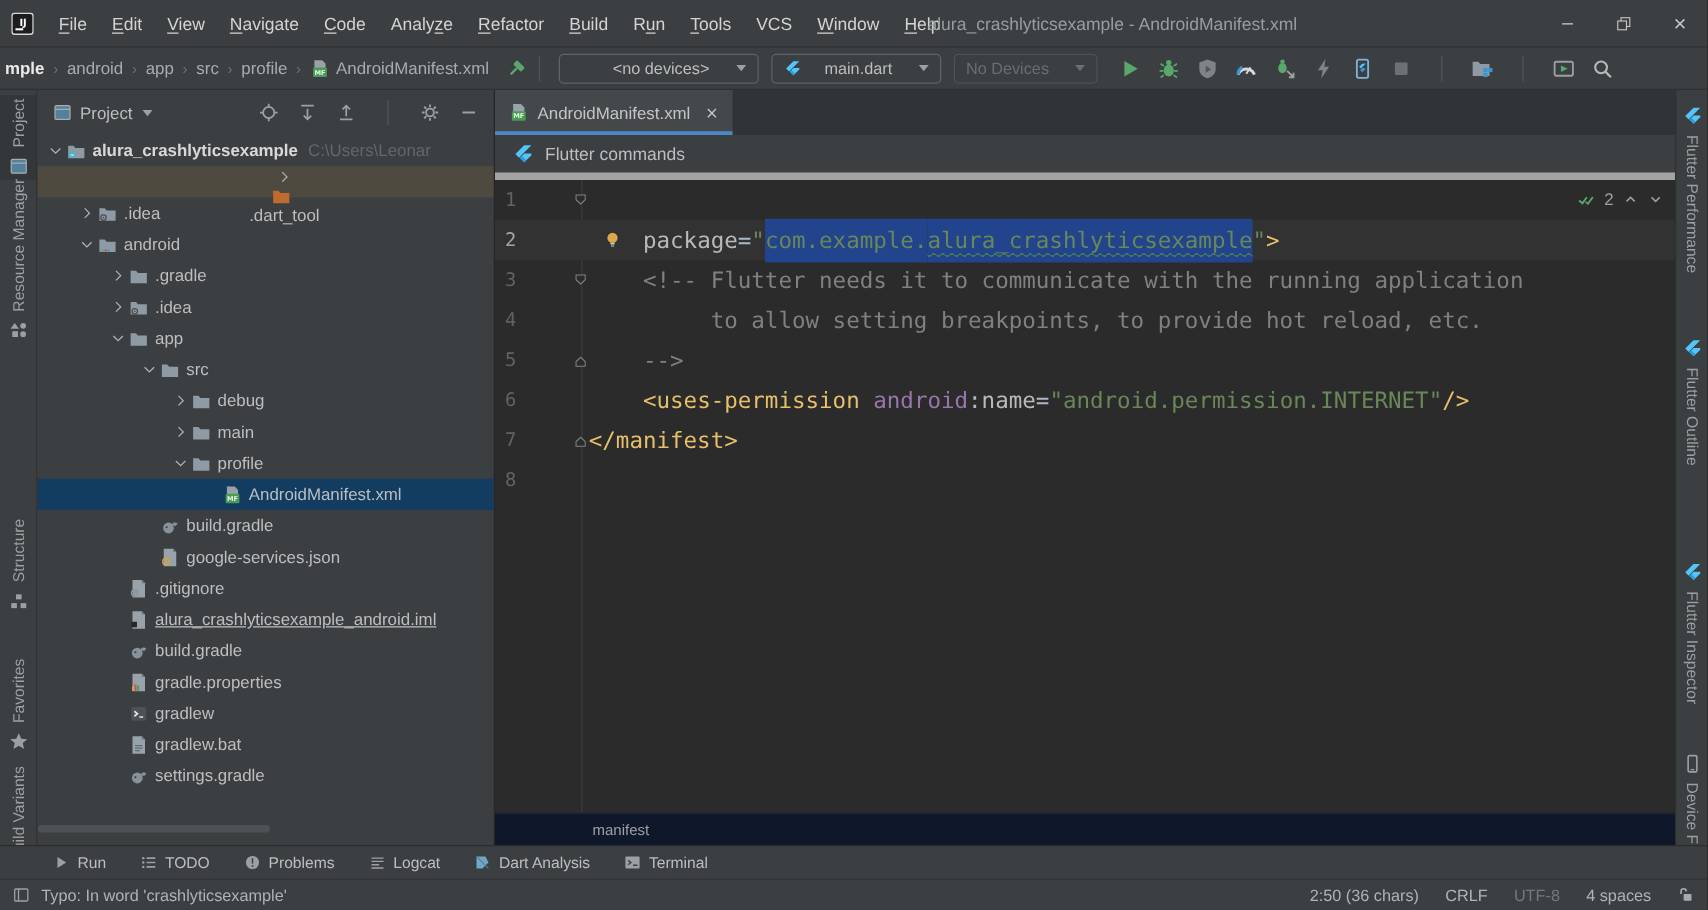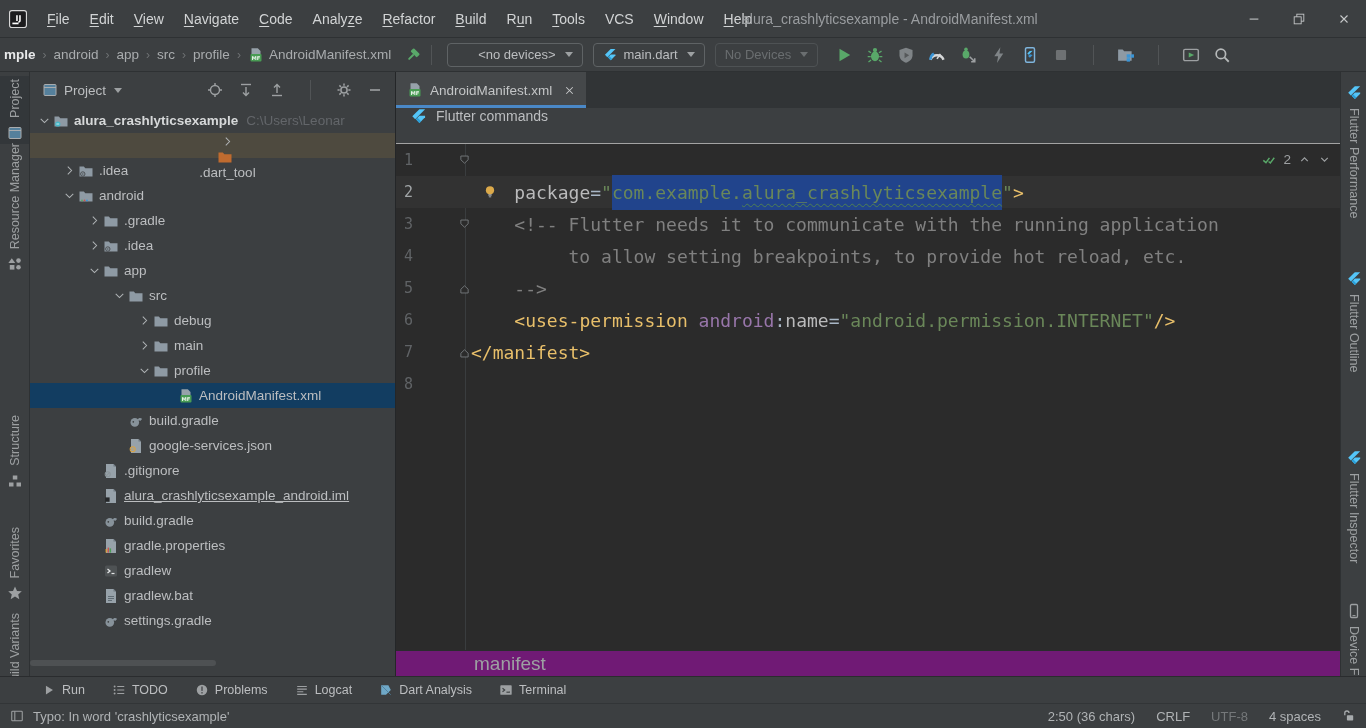--- a/index.html
+++ b/index.html
@@ -30,21 +30,21 @@
 
   
   .toolbar{height:34px;display:flex;align-items:center;padding:0 6px 0 4px;
     border-bottom:1px solid #2e3133;background:var(--panel)}
   .crumbs{display:flex;align-items:center;white-space:nowrap}
   .crumb{font-size:13.5px;color:#a9acae;display:flex;align-items:center;gap:5px}
   .crumb.bold{color:#e8e9ea;font-weight:bold}
   .crumb-sep{color:#6e7173;margin:0 7px;font-size:12px}
   .hammer{margin-left:14px}
   .combo{height:24px;border:1px solid #5f6365;border-radius:4px;display:flex;align-items:center;
-    gap:7px;padding:0 9px;margin:0 5px;font-size:13px;color:#bcbec0;white-space:nowrap}
+    gap:19px;padding:0 9px;margin:0 5px;font-size:13px;color:#bcbec0;white-space:nowrap}
   .combo .caret{width:0;height:0;border-left:4px solid transparent;border-right:4px solid transparent;
     border-top:5px solid #9da0a2;margin-left:2px}
   .combo.disabled{color:#6a6e70;border-color:#4e5254}
   .combo.disabled .caret{border-top-color:#6a6e70}
   .actions{display:flex;align-items:center;gap:13px;margin-left:12px}
   .action{display:inline-flex}
 
   
   .main{position:absolute;top:72px;left:0;right:0;height:604px;display:flex}
   .stripe{background:var(--panel);position:relative;overflow:hidden;flex:none}
@@ -78,22 +78,22 @@
   .hscroll{position:absolute;bottom:10px;left:0;width:186px;height:6px;border-radius:3px;
     background:#5a5d5f;opacity:.6}
 
   
   .editor{flex:1;min-width:0;display:flex;flex-direction:column;background:var(--editor)}
   .tabbar{height:36px;flex:none;background:#313436;display:flex}
   .tab{height:100%;display:flex;align-items:center;gap:7px;padding:0 10px 0 11px;
     background:#45484a;position:relative;font-size:13.5px;color:#c3c5c6}
   .tab::after{content:'';position:absolute;left:0;right:0;bottom:0;height:3px;background:var(--accent)}
   .tab-close{margin-left:4px}
-  .banner{height:36px;flex:none;background:var(--panel);border-bottom:1px solid #a3a3a3;
-    display:flex;align-items:flex-start;padding:0 14px;gap:9px;font-size:14px}
+  .banner{height:36px;flex:none;background:var(--panel);border-bottom:6px solid #a3a3a3;
+    display:flex;align-items:center;padding:0 14px;gap:9px;font-size:14px}
   .banner-label{color:#bcbec0}
   .banner-links{margin-left:auto;display:flex;gap:27px;padding-right:18px}
   .banner-link{color:var(--link)}
   .code-wrap{flex:1;position:relative;overflow:hidden;
     font-family:"DejaVu Sans Mono",monospace;font-size:18px;color:#a9b7c6}
   .code-wrap::before{content:'';position:absolute;left:69px;top:0;bottom:0;width:1px;background:#3a3d3f}
   .cline{height:32px;display:flex;align-items:center;position:relative;white-space:pre}
   .cline.cur{background:#323232}
   .lnum{position:absolute;left:0;top:0;width:34px;height:32px;line-height:32px;padding-left:8px;
     font-size:15px;color:var(--lineno)}
@@ -102,22 +102,22 @@
   .fold svg{width:13px;height:13px;display:block}
   .bulb{position:absolute;left:86px;top:8px}
   .ctext{margin-left:75px}
   .t-tag{color:var(--tag)}.t-attr{color:var(--attr)}.t-ns{color:var(--ns)}
   .t-str{color:var(--str)}.t-cmt{color:var(--cmt)}.t-pl{color:#a9b7c6}
   .t-sel{background:var(--selection);padding:7px 0}
   .t-typo{text-decoration:underline;text-decoration-style:wavy;text-decoration-color:#4e8052;
     text-decoration-thickness:1px;text-underline-offset:4px}
   .inspections{position:absolute;top:8px;right:9px;display:flex;align-items:center;gap:7px;
     font-family:"Liberation Sans",sans-serif;font-size:13.5px;color:#9da0a2}
-  .ed-breadcrumb{height:26px;flex:none;background:#701a75;border-top:1px solid #2a2c2e;
-    display:flex;align-items:center;padding-left:78px;font-size:19px;color:#9da0a2}
+  .ed-breadcrumb{height:26px;flex:none;background:#0f172a;border-top:1px solid #2a2c2e;
+    display:flex;align-items:center;padding-left:78px;font-size:12px;color:#9da0a2}
 
   
   .bottombar{position:absolute;left:0;right:0;top:676px;height:27px;background:var(--panel);
     border-top:1px solid #2a2c2e;display:flex;align-items:center;font-size:12.5px;color:#bcbec0}
   .tool-group-left{display:flex;gap:27px;margin-left:42px}
   .tool-group-right{display:flex;gap:28px;margin-left:auto;margin-right:28px}
   .tool-btn{display:flex;align-items:center;gap:6px}
   .statusbar{position:absolute;left:0;right:0;top:703px;height:25px;background:var(--panel);
     border-top:1px solid #323537;display:flex;align-items:center;padding:0 10px;
     font-size:13px;color:#b0b3b5}

